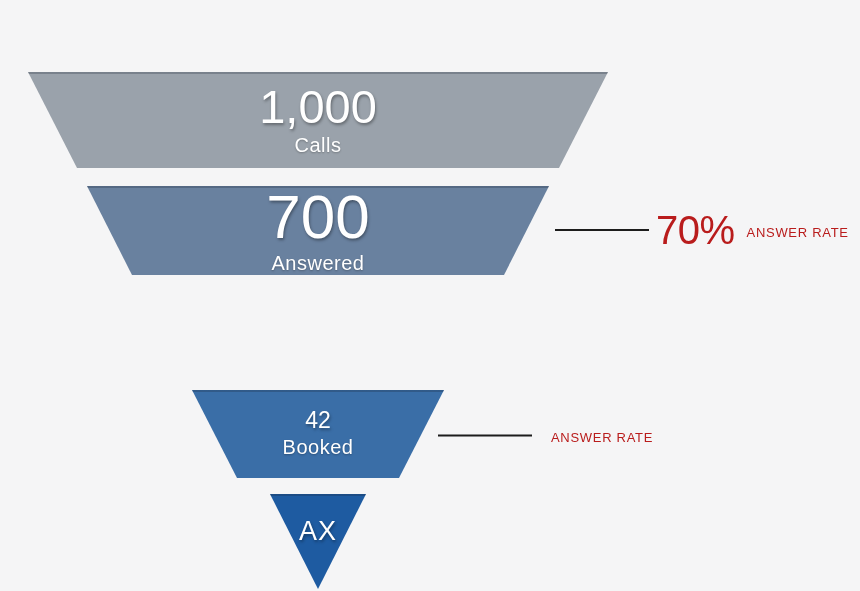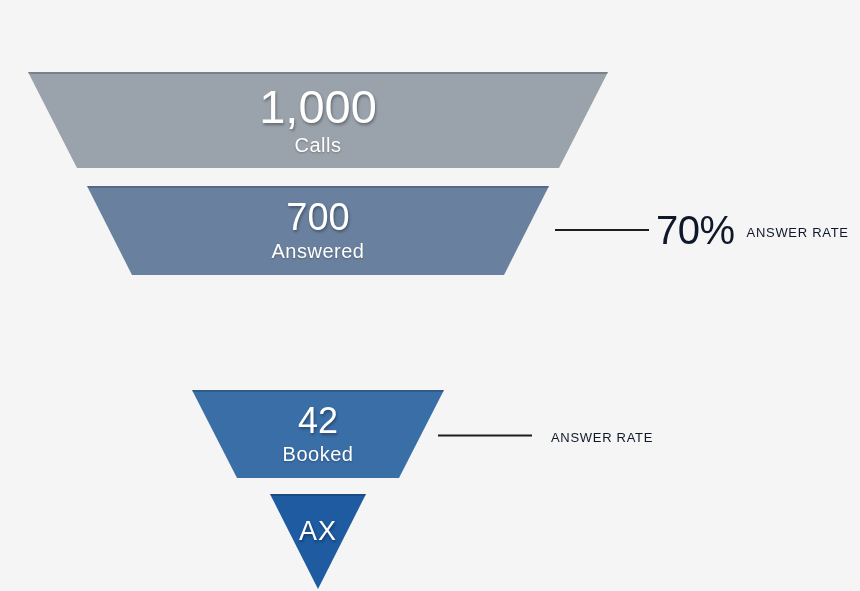--- a/index.html
+++ b/index.html
@@ -38,43 +38,43 @@
     margin-top: 4px;
     text-shadow: 0 1px 2px rgba(0,0,0,0.28);
   }
 
   .tier-0 { left: 28px;  top: 35px;  width: 580px; height: 96px;
             clip-path: polygon(0 0, 100% 0, 91.55% 100%, 8.45% 100%); }
   .tier-0 .num { font-size: 47px; }
 
   .tier-1 { left: 87px;  top: 149px; width: 462px; height: 89px;
             clip-path: polygon(0 0, 100% 0, 90.26% 100%, 9.74% 100%); }
-  .tier-1 .num { font-size: 38px; }
+  .tier-1 .num { font-size: 62px; }
 
   .tier-2 { left: 141px; top: 252px; width: 354px; height: 85px;
             clip-path: polygon(0 0, 100% 0, 87.85% 100%, 12.15% 100%); }
   .tier-2 .num { font-size: 42px; }
 
   .tier-3 { left: 192px; top: 353px; width: 252px; height: 88px;
             clip-path: polygon(0 0, 100% 0, 82.14% 100%, 17.86% 100%); }
-  .tier-3 .num { font-size: 36px; }
+  .tier-3 .num { font-size: 23px; }
 
   .tier-4 { left: 270px; top: 457px; width: 96px; height: 95px;
             clip-path: polygon(0 0, 100% 0, 50% 100%);
             justify-content: flex-start; padding-top: 24px; box-sizing: border-box; }
   .tier-4 .num { font-size: 27px; letter-spacing: 1px; }
 
   
   .annotation {
     position: absolute;
     display: flex;
     align-items: center;
     white-space: nowrap;
     transform: translateY(-50%);
-    color: #0f172a;
+    color: #b91c1c;
   }
   .annotation .leader {
     width: 94px;
     height: 2px;
     background: #1c1c1c;
     margin-right: 7px;
   }
   .annotation .pct {
     font-size: 40px;
     line-height: 1;

